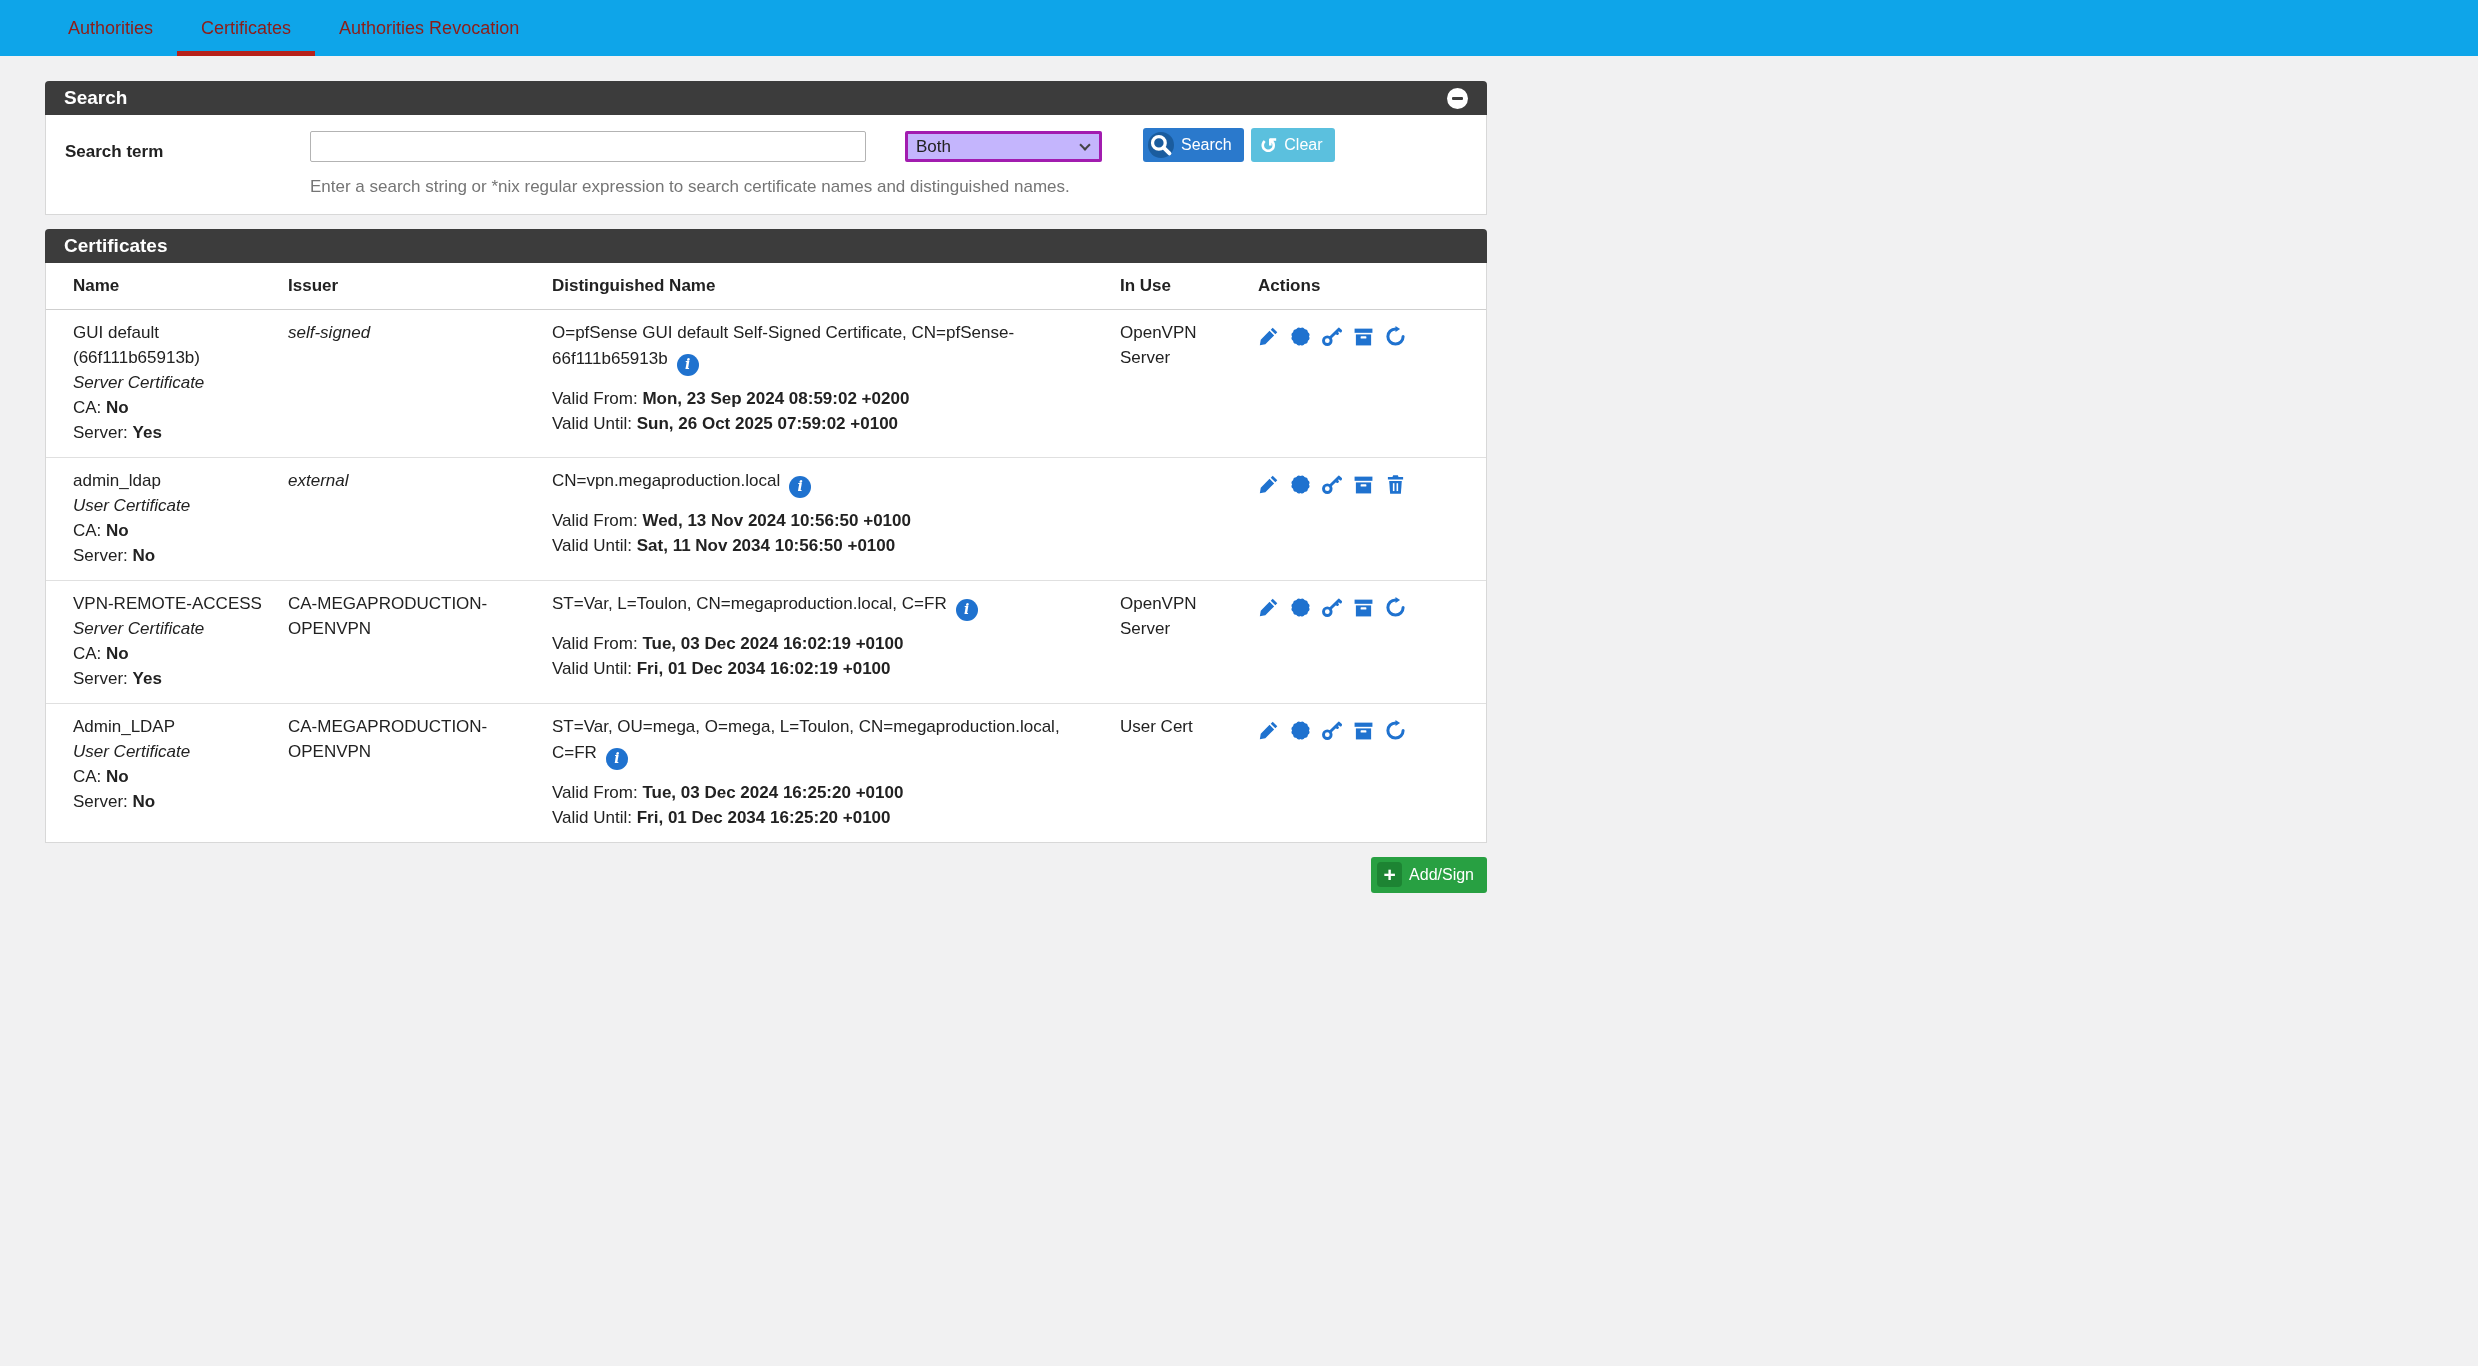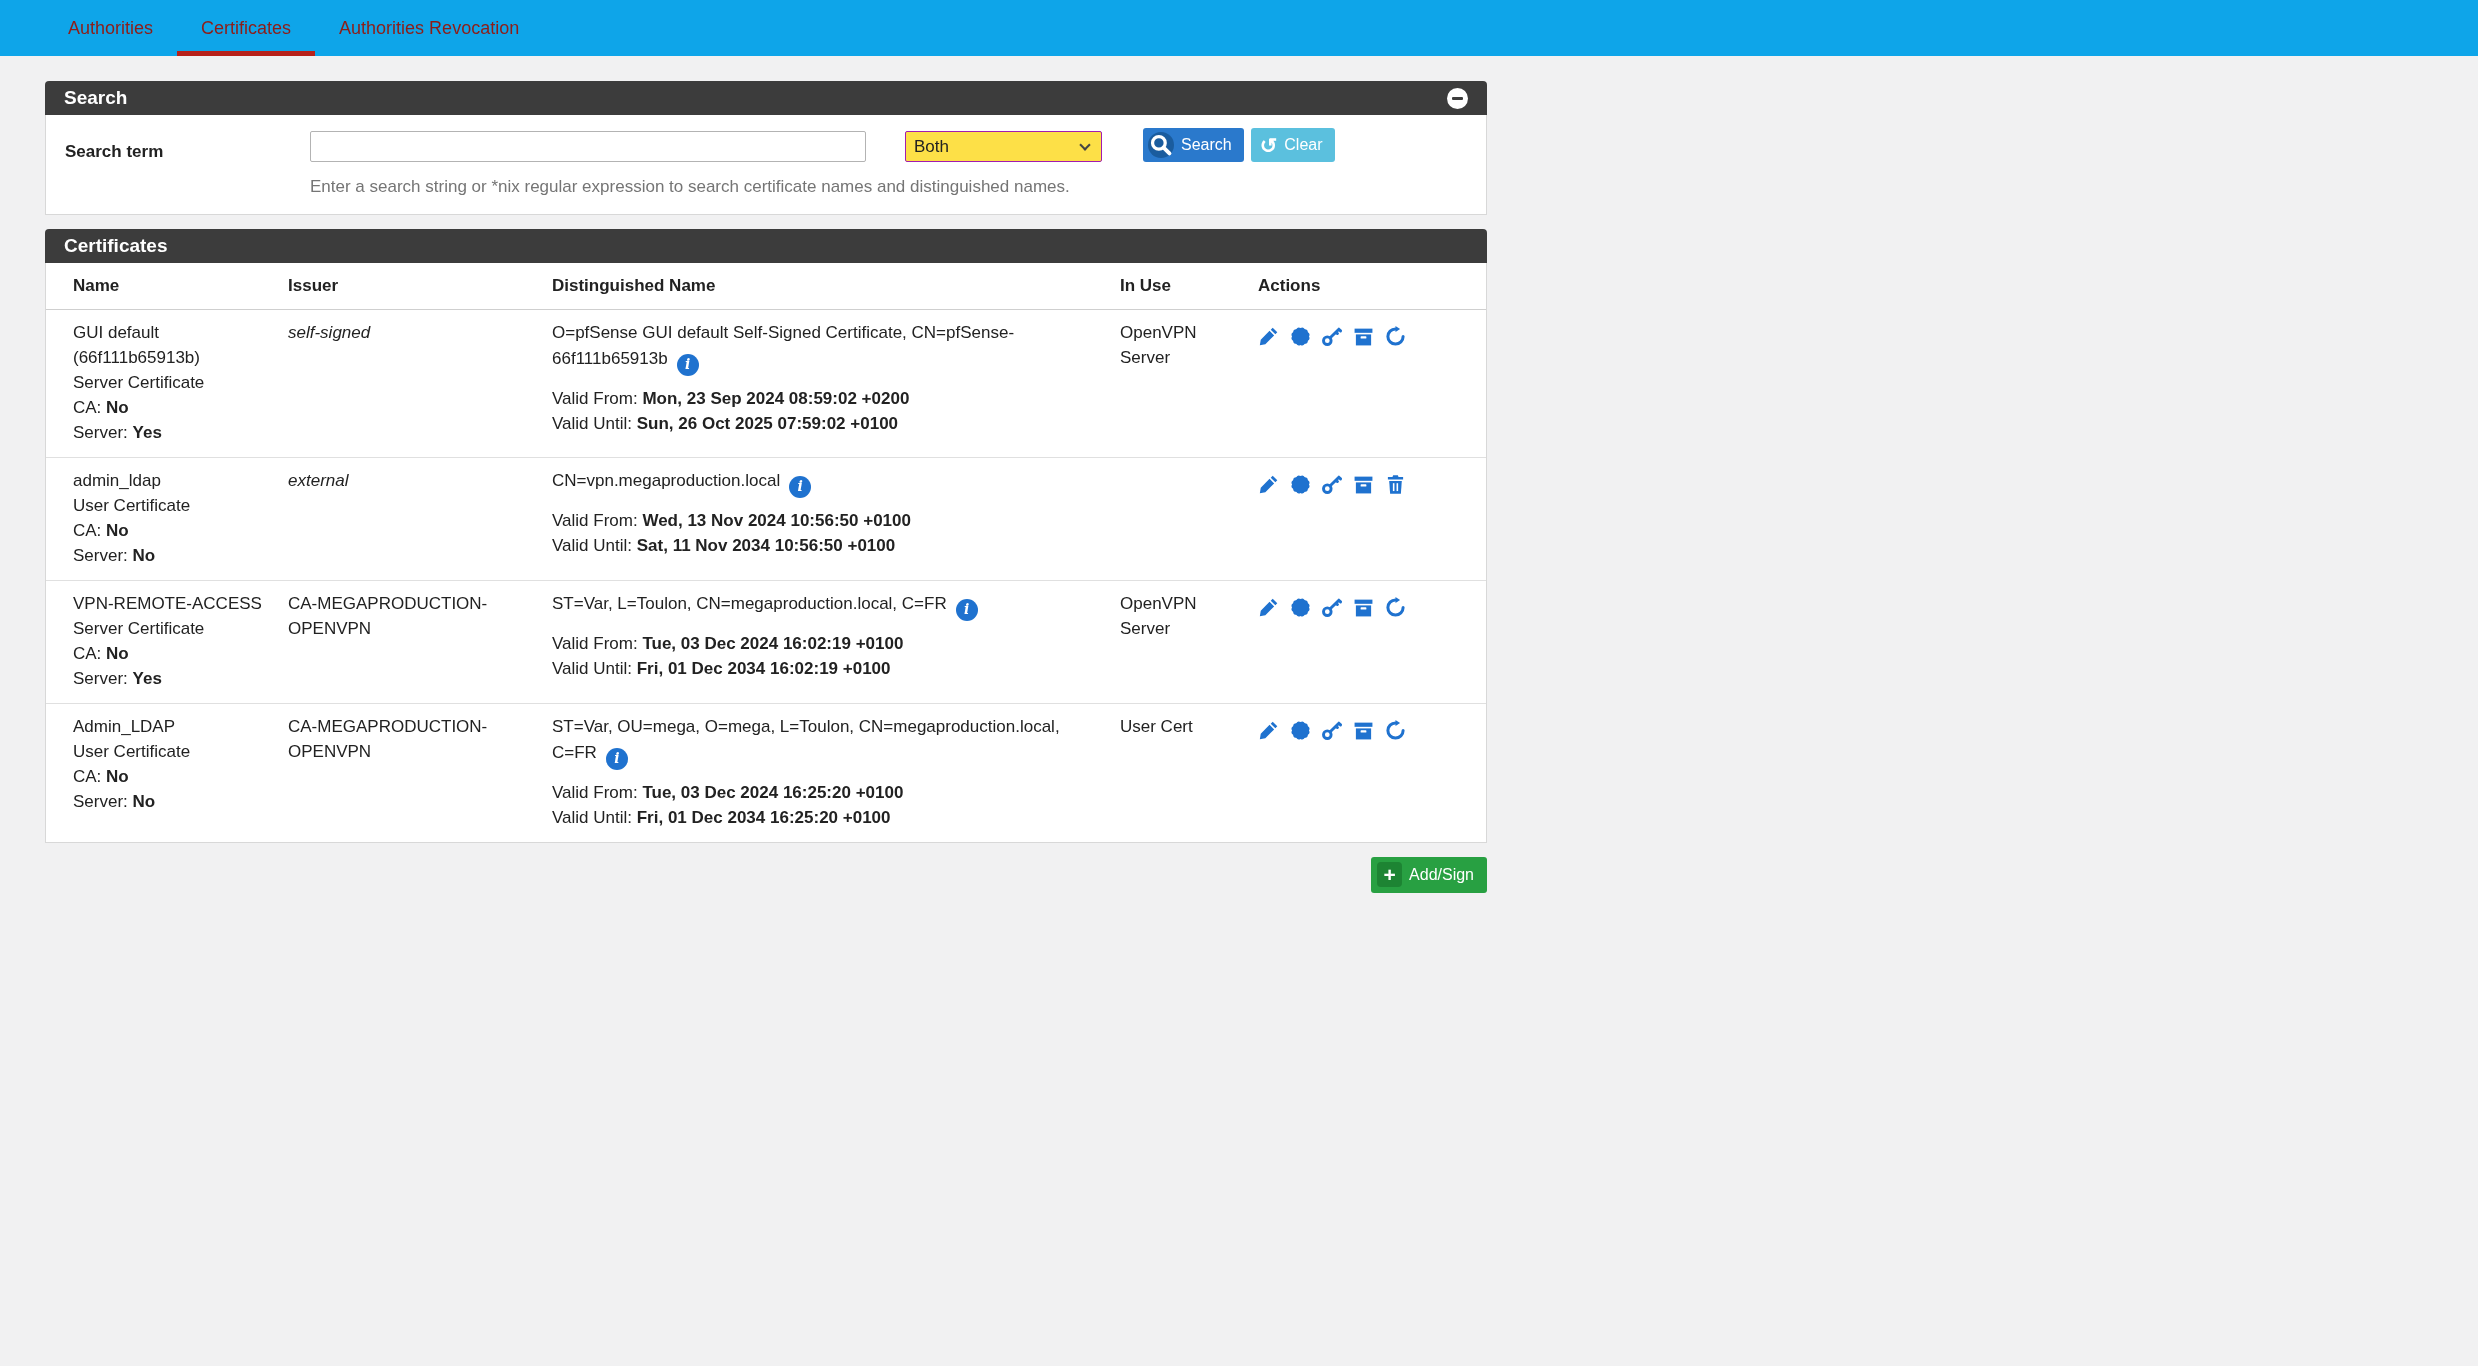--- a/index.html
+++ b/index.html
@@ -44,22 +44,22 @@
   
   .search-body { padding: 13px 19px 17px; }
   .form-row { display: flex; align-items: flex-end; }
   .form-label { width: 245px; font-weight: 700; }
   .search-input {
     width: 556px; height: 31px; border: 1px solid #b3b3b3; border-radius: 2px;
     padding: 0 10px; font: inherit; color: #222; background: #fff;
   }
   .select-wrap { position: relative; margin-left: 39px; }
   .scope-select {
-    width: 197px; height: 31px; border: 1px solid #a21caf; border-radius: 2px;
-    padding: 0 28px 0 8px; font: inherit; color: #222; background: #fde047;
+    width: 197px; height: 31px; border: 3px solid #a21caf; border-radius: 2px;
+    padding: 0 28px 0 8px; font: inherit; color: #222; background: #c4b5fd;
     appearance: none; -webkit-appearance: none;
   }
   .chevron {
     position: absolute; right: 13px; top: 10px; width: 8px; height: 8px;
     border-right: 2px solid #444; border-bottom: 2px solid #444;
     transform: rotate(45deg); pointer-events: none;
   }
   .btn {
     display: inline-flex; align-items: center; justify-content: center; gap: 7px;
     height: 34px; border: none; border-radius: 3px; color: #fff;
@@ -80,21 +80,21 @@
   th {
     text-align: left; font-weight: 700; padding: 13px 10px;
     border-bottom: 1px solid #cfcfcf; font-size: 17px;
   }
   th:first-child, td:first-child { padding-left: 27px; }
   td {
     vertical-align: top; padding: 10px 10px 12px;
     border-bottom: 1px solid #e0e0e0; line-height: 25px;
   }
   tbody tr:last-child td { border-bottom: none; }
-  .cert-type { }
+  .cert-type { font-style: italic; }
   .issuer-cell.italic { font-style: italic; }
   .dn-text { line-height: 26px; }
   .info-circle {
     display: inline-flex; align-items: center; justify-content: center;
     width: 22px; height: 22px; border-radius: 50%;
     background: #1f72cf; color: #fff;
     font-family: "DejaVu Serif", serif; font-style: italic; font-weight: 700;
     font-size: 14px; margin-left: 9px; vertical-align: -5px; cursor: pointer;
   }
   .valid { margin-top: 10px; }

